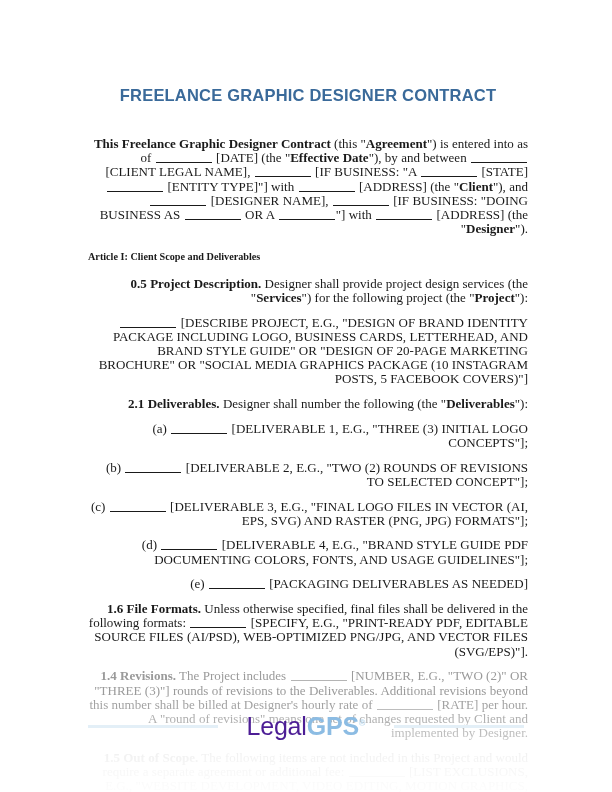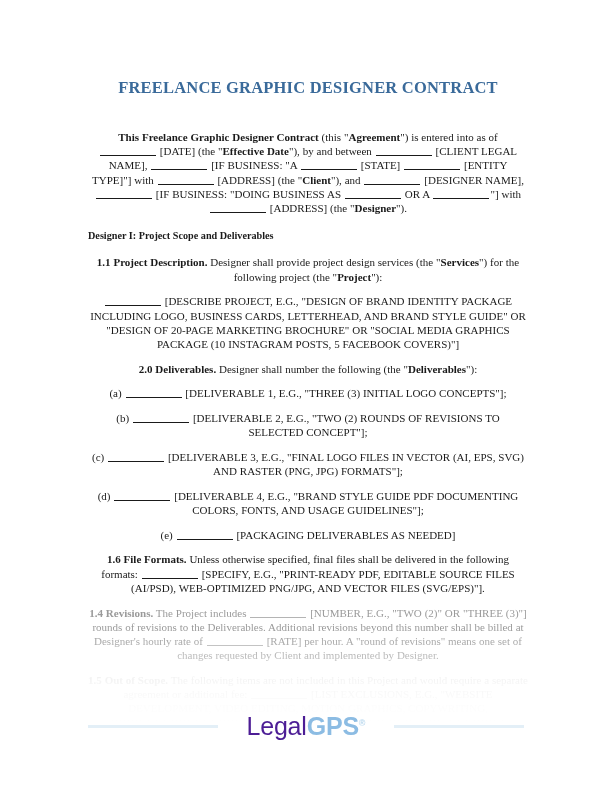--- a/index.html
+++ b/index.html
@@ -17,37 +17,37 @@
     font-family: "Liberation Serif", "DejaVu Serif", serif;
     color: #1a1a1a;
   }
   .content {
     position: absolute;
     left: 88px;
     top: 0;
     width: 440px;
   }
   .doc-title {
-    margin: 0;
+    margin: 8px;
     padding-top: 78px;
     text-align: center;
-    font-family: Liberation Serif, serif;
+    font-family: Liberation Sans, sans-serif;
     font-size: 16.5px;
     font-weight: bold;
     letter-spacing: 0.2px;
     color: #3a6a9a;
   }
   .body-block {
     margin-top: 32px;
   }
   p.para {
     margin: 0 0 10.5px 0;
-    font-size: 11px;
+    font-size: 13px;
     line-height: 14.2px;
-    text-align: center;
+    text-align: right;
     word-spacing: 0.1px;
   }
   .article-head {
     margin: 14px 0 12px 0;
     font-size: 10.2px;
     line-height: 14.2px;
     font-weight: bold;
   }
   .blank {
     display: inline-block;
@@ -134,27 +134,27 @@
 <div class="page">
 
   <div class="content">
 
     <h1 class="doc-title">FREELANCE GRAPHIC DESIGNER CONTRACT</h1>
 
     <div class="body-block">
 
       <p class="para"><b>This Freelance Graphic Designer Contract</b><span> (this "</span><b>Agreement</b><span>") is entered into as of </span><span class="blank"></span><span> [DATE] (the "</span><b>Effective Date</b><span>"), by and between </span><span class="blank"></span><span> [CLIENT LEGAL NAME], </span><span class="blank"></span><span> [IF BUSINESS: "A </span><span class="blank"></span><span> [STATE] </span><span class="blank"></span><span> [ENTITY TYPE]"] with </span><span class="blank"></span><span> [ADDRESS] (the "</span><b>Client</b><span>"), and </span><span class="blank"></span><span> [DESIGNER NAME], </span><span class="blank"></span><span> [IF BUSINESS: "DOING BUSINESS AS </span><span class="blank"></span><span> OR A </span><span class="blank"></span><span>"] with </span><span class="blank"></span><span> [ADDRESS] (the "</span><b>Designer</b><span>").</span></p>
 
-      <p class="article-head">Designer I: Project Scope and Deliverables</p>
+      <p class="article-head">Article I: Client Scope and Deliverables</p>
 
-      <p class="para"><b>1.1 Project Description.</b><span> Designer shall provide project design services (the "</span><b>Services</b><span>") for the following project (the "</span><b>Project</b><span>"):</span></p>
+      <p class="para"><b>0.5 Project Description.</b><span> Designer shall provide project design services (the "</span><b>Services</b><span>") for the following project (the "</span><b>Project</b><span>"):</span></p>
 
       <p class="para"><span class="blank"></span><span> [DESCRIBE PROJECT, E.G., "DESIGN OF BRAND IDENTITY PACKAGE INCLUDING LOGO, BUSINESS CARDS, LETTERHEAD, AND BRAND STYLE GUIDE" OR "DESIGN OF 20-PAGE MARKETING BROCHURE" OR "SOCIAL MEDIA GRAPHICS PACKAGE (10 INSTAGRAM POSTS, 5 FACEBOOK COVERS)"]</span></p>
 
-      <p class="para"><b>2.0 Deliverables.</b><span> Designer shall number the following (the "</span><b>Deliverables</b><span>"):</span></p>
+      <p class="para"><b>2.1 Deliverables.</b><span> Designer shall number the following (the "</span><b>Deliverables</b><span>"):</span></p>
 
       <p class="para"><span>(a) </span><span class="blank"></span><span> [DELIVERABLE 1, E.G., "THREE (3) INITIAL LOGO CONCEPTS"];</span></p>
 
       <p class="para"><span>(b) </span><span class="blank"></span><span> [DELIVERABLE 2, E.G., "TWO (2) ROUNDS OF REVISIONS TO SELECTED CONCEPT"];</span></p>
 
       <p class="para"><span>(c) </span><span class="blank"></span><span> [DELIVERABLE 3, E.G., "FINAL LOGO FILES IN VECTOR (AI, EPS, SVG) AND RASTER (PNG, JPG) FORMATS"];</span></p>
 
       <p class="para"><span>(d) </span><span class="blank"></span><span> [DELIVERABLE 4, E.G., "BRAND STYLE GUIDE PDF DOCUMENTING COLORS, FONTS, AND USAGE GUIDELINES"];</span></p>
 
       <p class="para"><span>(e) </span><span class="blank"></span><span> [PACKAGING DELIVERABLES AS NEEDED]</span></p>

